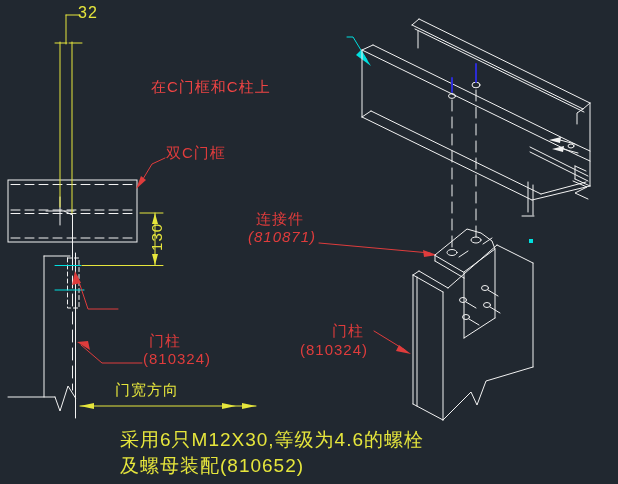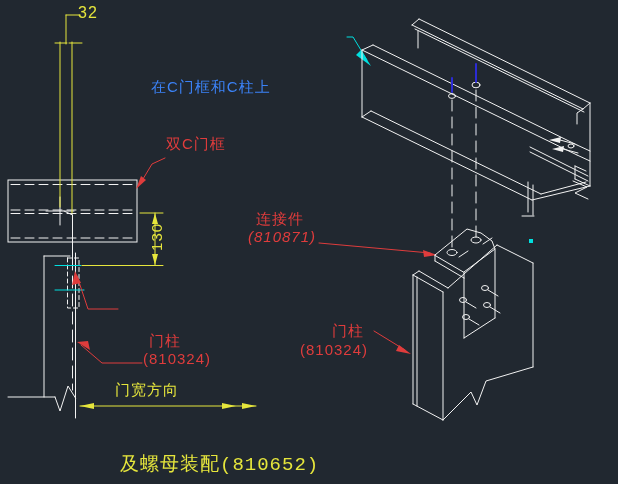--- a/index.html
+++ b/index.html
@@ -5,21 +5,21 @@
   html,body{margin:0;padding:0;background:#111;}
   #canvas{
     position:relative;width:618px;height:484px;overflow:hidden;
     background:#212830;
     font-family:"Liberation Sans","DejaVu Sans",sans-serif;
     cursor:crosshair;
   }
   #linework{position:absolute;left:0;top:0;}
   .txt{position:absolute;white-space:nowrap;line-height:1.05;letter-spacing:1px;}
   .yellow{color:#E6E63C;}
-  .cyan{color:#3b82f6;}
+  .cyan{color:#ef4444;}
   .red{color:#DF3C3C;}
   .s15{font-size:15px;}
   .s16{font-size:16px;}
   .s19{font-size:19px;}
   .rot90{transform:rotate(-90deg);transform-origin:center center;text-align:center;}
 </style>
 </head>
 <body>
 
 <div id="canvas">
@@ -195,31 +195,32 @@
       <line x1="469" y1="319" x2="479" y2="325"></line>
       <line x1="490" y1="307" x2="500" y2="313"></line>
     </g>
   </svg>
 
   <div class="txt yellow s16" style="left:78px;top:5px;">32</div>
 
   <div class="txt cyan s15" style="left:151px;top:79px;">在C门框和C柱上</div>
 
 
-  <div class="txt red s15" style="left:166px;top:136px;">双C门框</div>
+  <div class="txt red s15" style="left:166px;top:145px;">双C门框</div>
 
   <div class="txt yellow s15 rot90" style="left:139px;top:229px;width:36px;">130</div>
 
 
   <div class="txt red s15" style="left:149px;top:333px;">门柱</div>
   <div class="txt red s15" style="left:143px;top:351px;">(810324)</div>
 
   <div class="txt red s15" style="left:256px;top:211px;">连接件</div>
   <div class="txt red s15" style="left:248px;top:229px;font-style:italic;">(810871)</div>
 
   <div class="txt red s15" style="left:332px;top:323px;">门柱</div>
   <div class="txt red s15" style="left:300px;top:342px;">(810324)</div>
 
   <div class="txt yellow s15" style="left:115px;top:382px;">门宽方向</div>
 
-  <div class="txt yellow s19" style="left:120px;top:456px;font-family:Liberation Mono, monospace;">及螺母装配(810652)</div>
+  <div class="txt yellow s19" style="left:120px;top:430px;">采用6只M12X30,等级为4.6的螺栓</div>
+  <div class="txt yellow s19" style="left:120px;top:456px;">及螺母装配(810652)</div>
 
 </div>
 
 </body></html>

